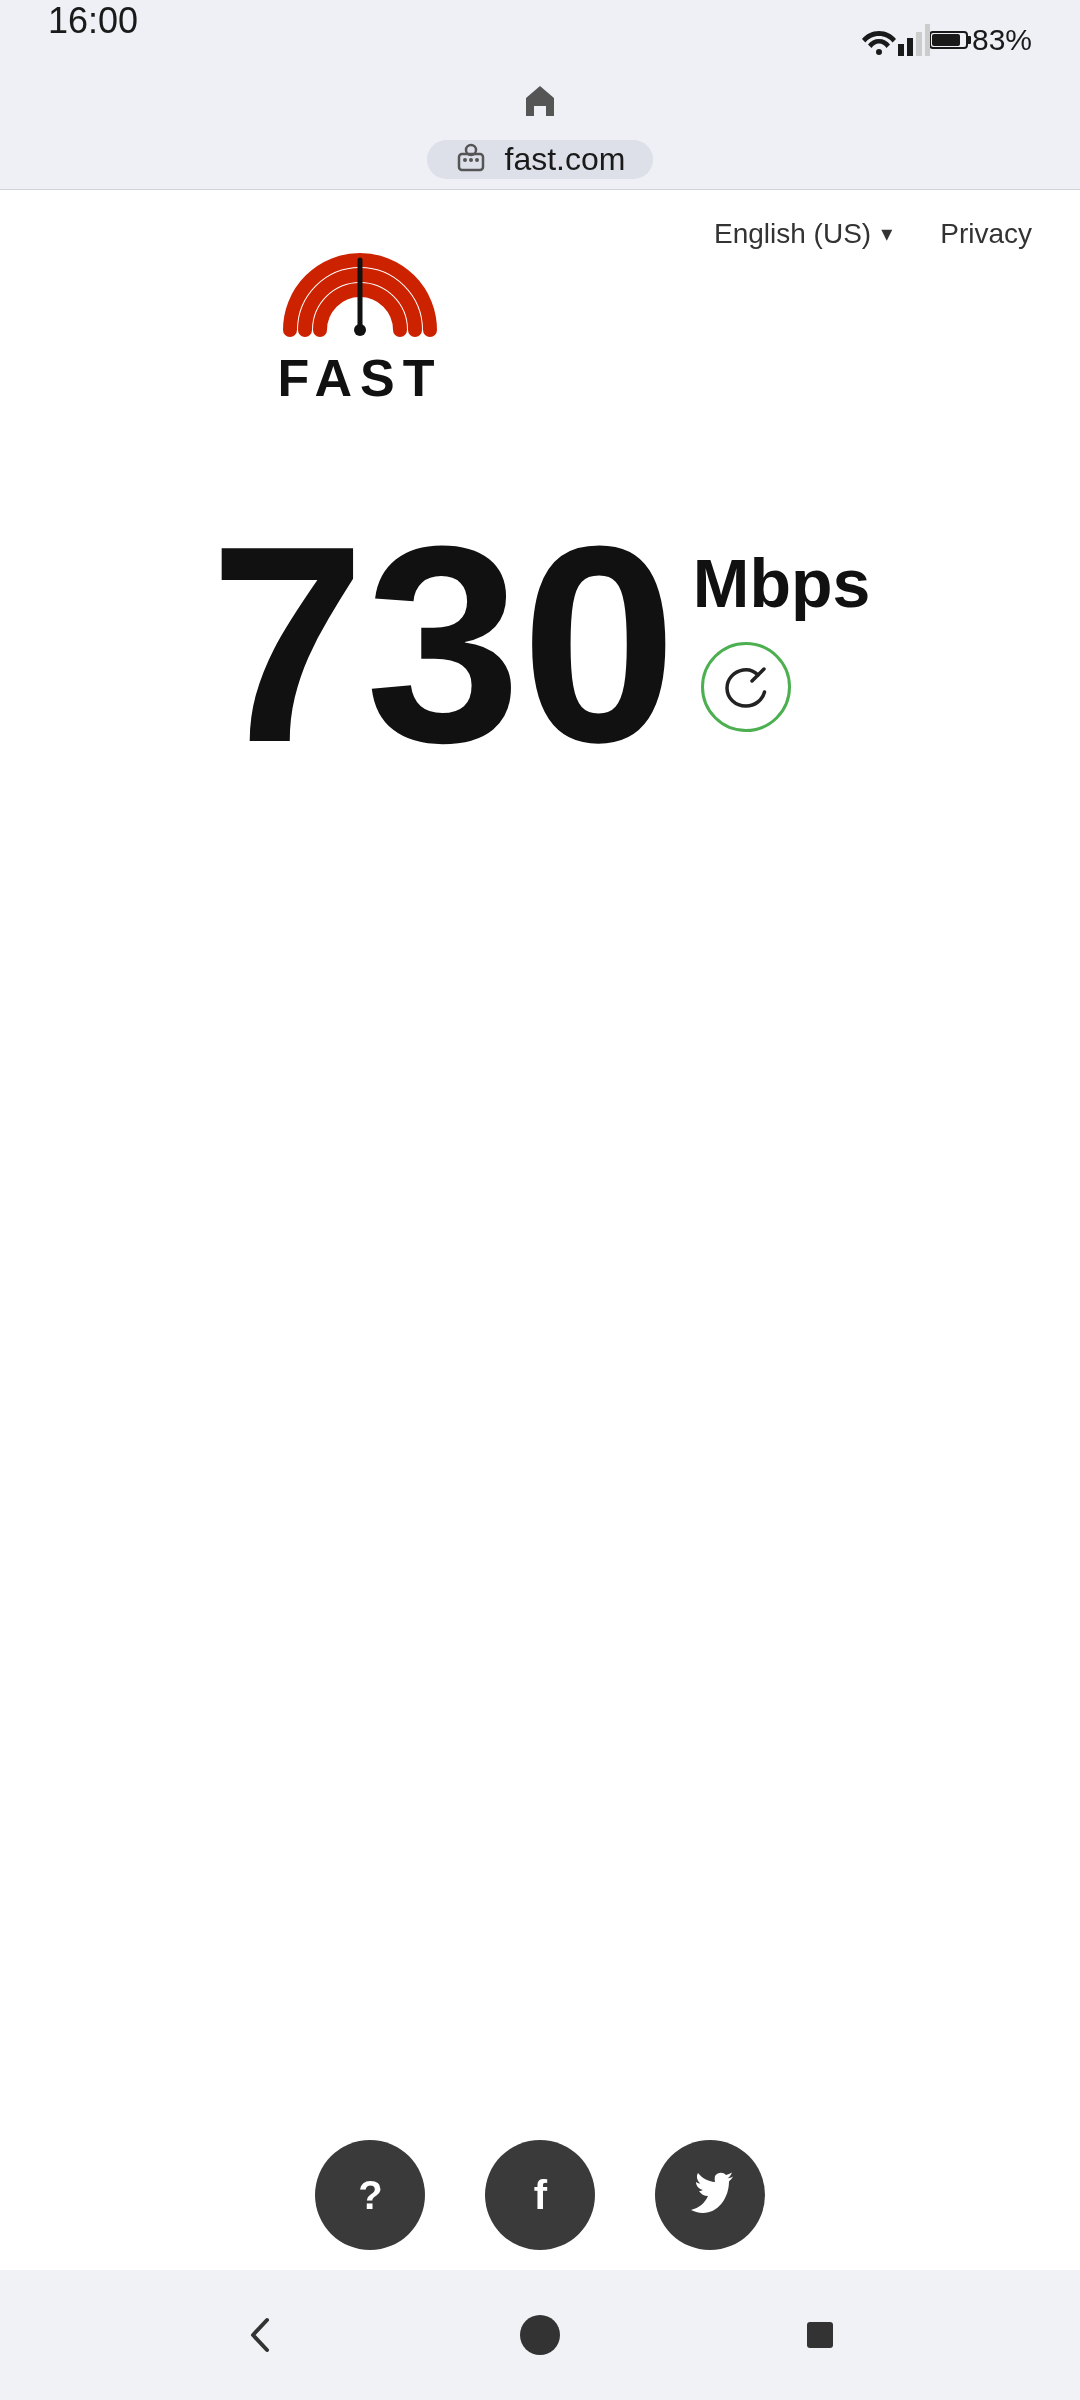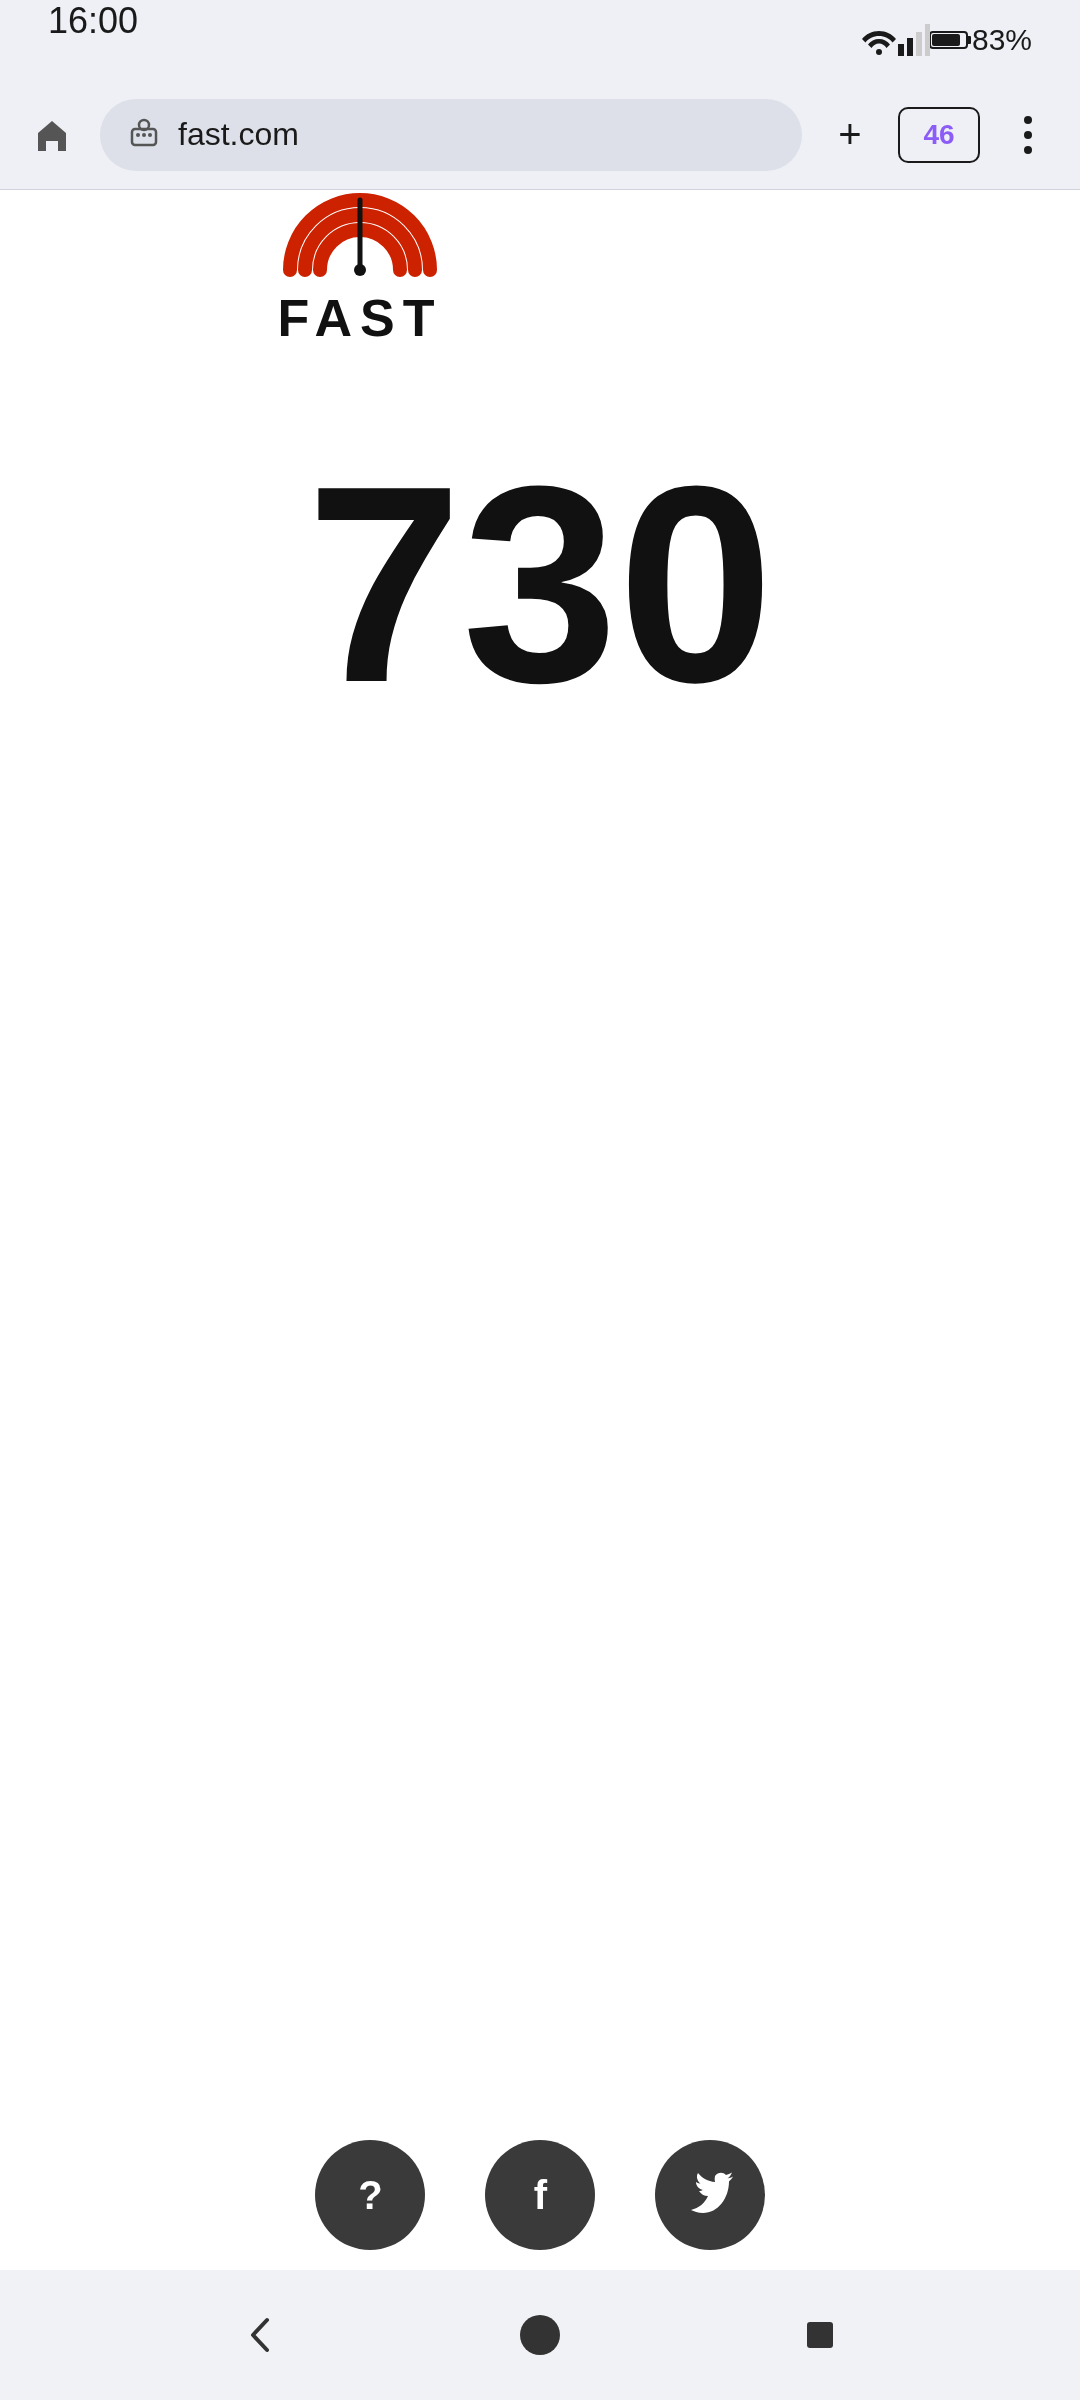--- a/index.html
+++ b/index.html
@@ -46,20 +46,21 @@
     
     .browser-bar {
       background: #eef0f5;
       height: 110px;
       display: flex;
       align-items: center;
       padding: 0 24px;
       gap: 20px;
       border-bottom: 1px solid #d0d3dc;
       flex-shrink: 0;
+      flex-direction: column;
     }
     .browser-home-btn {
       width: 56px;
       height: 56px;
       display: flex;
       align-items: center;
       justify-content: center;
       cursor: pointer;
     }
     .browser-home-btn svg {
@@ -363,39 +364,55 @@
   <div class="browser-tabs-btn">46</div>
   <div class="browser-menu-btn">
     <span></span>
       <span></span>
       <span></span>
   </div>
 </div>
 
 <div class="page-content" style="position:relative;">
 
+  <div class="page-topbar">
+    <div class="lang-selector">
+      <span>English (US)</span>
+      <span class="lang-chevron">▾</span>
+    </div>
+    <a class="privacy-link">Privacy</a>
+  </div>
 
   <div class="fast-logo-area">
     <div class="fast-logo">
       <svg class="fast-logo-svg" viewBox="0 0 180 120" fill="none">
 
         <path d="M20 90 A70 70 0 0 1 160 90" stroke="#cc2200" stroke-width="14" fill="none" stroke-linecap="round"></path>
         <path d="M35 90 A55 55 0 0 1 145 90" stroke="#cc2200" stroke-width="14" fill="none" stroke-linecap="round"></path>
         <path d="M50 90 A40 40 0 0 1 130 90" stroke="#cc2200" stroke-width="14" fill="none" stroke-linecap="round"></path>
 
         <line x1="90" y1="90" x2="90" y2="20" stroke="#111" stroke-width="5" stroke-linecap="round"></line>
         <circle cx="90" cy="90" r="6" fill="#111"></circle>
       </svg>
       <span class="fast-text">FAST</span>
     </div>
   </div>
 
   <div class="speed-section">
     <div class="speed-display">
       <span class="speed-number">730</span>
+      <div class="speed-unit-area">
+        <span class="speed-unit">Mbps</span>
+        <button class="refresh-btn">
+          <svg viewBox="0 0 52 52" fill="none">
+            <path d="M38 14C34 10 28.5 8 23 9C14 10.5 7 18 7 27C7 37 15 45 26 45C35 45 42.5 39 44.5 31" stroke="#222" stroke-width="3.5" fill="none" stroke-linecap="round"></path>
+            <path d="M38 14L32 20M38 14L44 8" stroke="#222" stroke-width="3.5" stroke-linecap="round" stroke-linejoin="round"></path>
+          </svg>
+        </button>
+      </div>
     </div>
   </div>
 
 
   <div class="bottom-icons">
     <div class="social-icon">
       <svg viewBox="0 0 55 55">
         <text x="50%" y="75%" text-anchor="middle" font-size="40" fill="white" font-weight="bold">?</text>
       </svg>
     </div>

